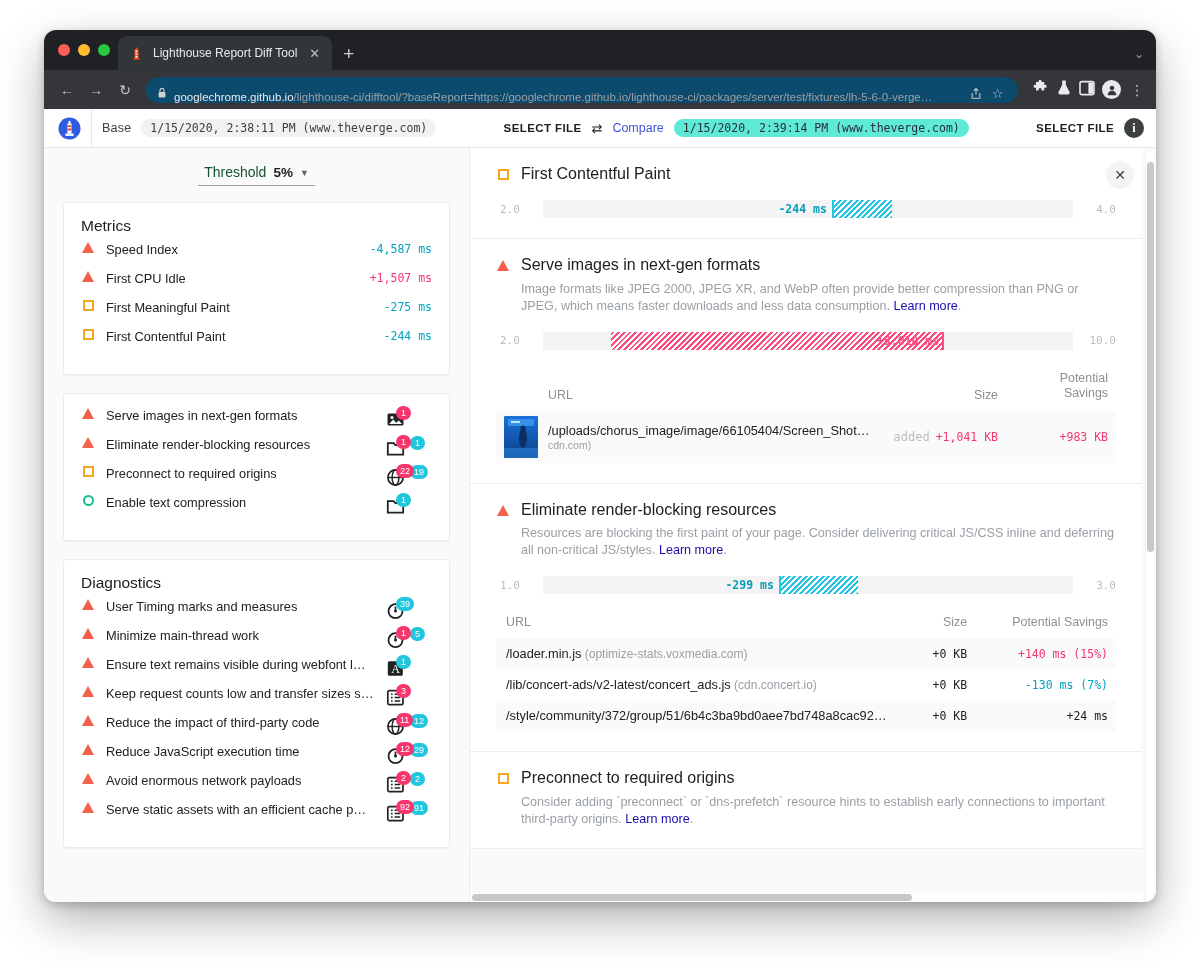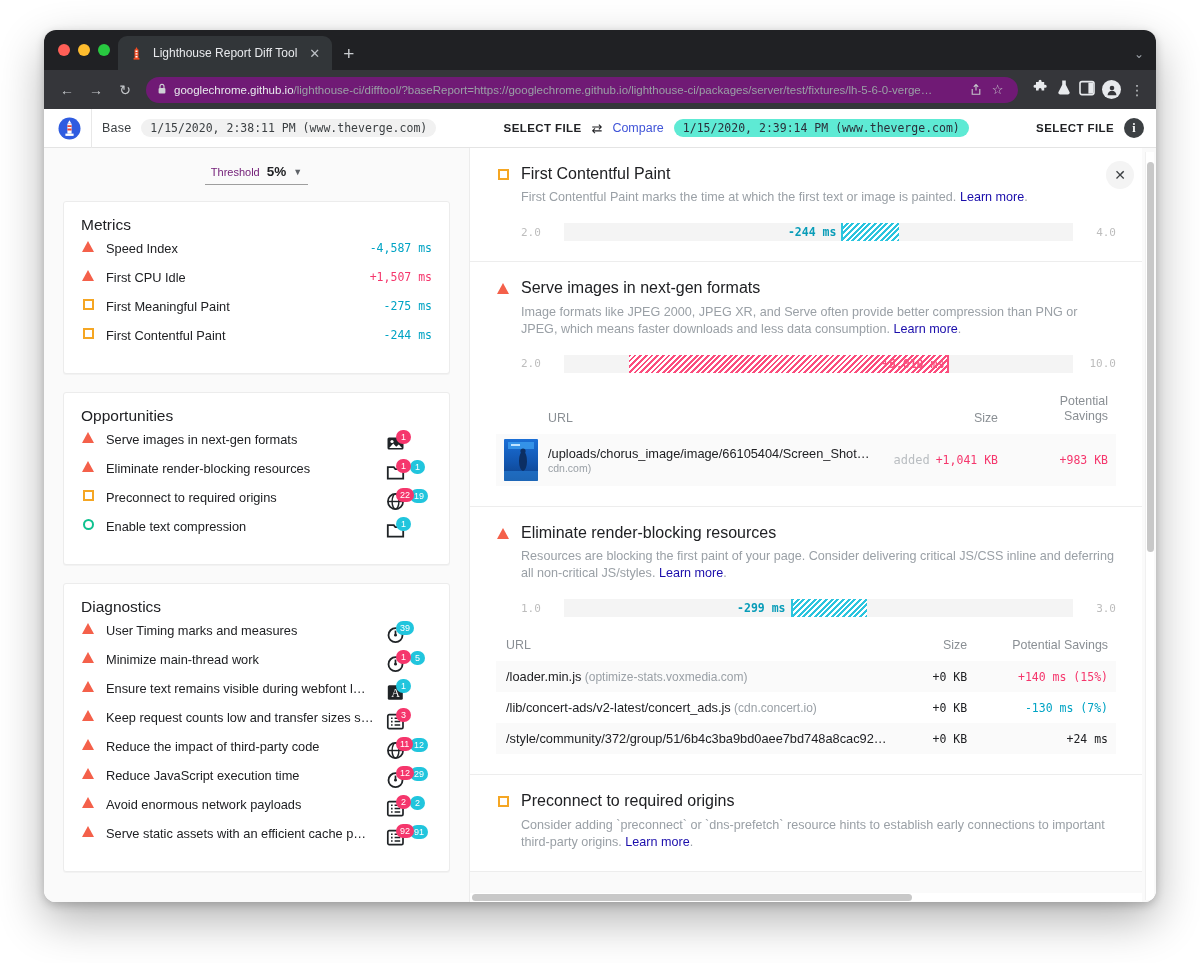--- a/index.html
+++ b/index.html
@@ -48,22 +48,22 @@
   
   .navbar {
     height: 39px; background: #35363a; display: flex; align-items: center;
     padding: 0 10px; gap: 3px;
   }
   .navbtn {
     width: 26px; height: 26px; border-radius: 50%; display: flex;
     align-items: center; justify-content: center; color: #c5c8cb; font-size: 14px;
   }
   .omnibox {
-    flex: 1; height: 26px; background: #701a75; border-radius: 14px;
-    display: flex; align-items: center; padding: 0 11px; margin: 0 7px 0 5px;
+    flex: 1; height: 26px; background: #0c4a6e; border-radius: 14px;
+    display: flex; align-items: flex-end; padding: 0 11px; margin: 0 7px 0 5px;
     gap: 7px; overflow: hidden;
   }
   .omni-url {
     font-size: 11.5px; color: #9aa0a6; white-space: nowrap;
     overflow: hidden; text-overflow: ellipsis;
   }
   .omni-url b { color: #e8eaed; font-weight: 400; }
   .omni-icons { display: flex; align-items: center; gap: 3px; margin-left: auto; padding-left: 6px; }
   .nav-right { display: flex; align-items: center; gap: 7px; padding-left: 4px; }
   .avatar-ico {
@@ -106,21 +106,21 @@
     padding: 10px 19px 0 19px; overflow: hidden;
   }
   .right { flex: 1; background: #fafafa; position: relative; overflow: hidden; }
 
   
   .threshold-wrap { display: flex; justify-content: center; padding: 6px 0 16px 0; }
   .threshold {
     display: inline-flex; align-items: baseline; gap: 7px;
     border-bottom: 1px solid #9e9e9e; padding: 0 6px 5px 6px;
   }
-  .th-label { font-size: 11px; color: #701a75; }
+  .th-label { font-size: 14px; color: #14532d; }
   .th-value { font-size: 13.5px; color: #202124; font-weight: bold; }
   .caret { font-size: 9px; color: #5f6368; transform: translateY(-1px); }
 
   
   .card {
     background: #fff; border: 1px solid #ececec; border-radius: 3px;
     padding: 14px 17px 16px 17px; margin-bottom: 18px;
     box-shadow: 0 1px 1px rgba(0,0,0,.035);
   }
   .card-title { font-size: 15.5px; color: #202124; margin-bottom: 7px; }
@@ -165,21 +165,21 @@
   }
   .audit-head { display: flex; align-items: flex-start; gap: 11px; }
   .audit-title { font-size: 16px; color: #202124; line-height: 1.15; }
   .audit-desc {
     font-size: 12.6px; color: #9aa0a6; line-height: 1.35;
     margin: 6px 0 0 25px; max-width: 600px;
   }
   .learn { color: #1a0dab; }
 
   
-  .barrow { display: flex; align-items: center; margin: 17px 0 0 25px; gap: 9px; }
+  .barrow { display: flex; align-items: center; margin: 17px 0 0 4px; gap: 9px; }
   .axis {
     font-family: "DejaVu Sans Mono", monospace; font-size: 11px;
     color: #bdbdbd; width: 34px;
   }
   .axis.r { text-align: right; }
   .track { flex: 1; height: 18px; background: #f4f4f4; position: relative; }
   .fill { position: absolute; top: 0; bottom: 0; }
   .fill-cyan {
     background-image: repeating-linear-gradient(-45deg, #2bc4de 0 2px, #ffffff 2px 4px);
     border-left: 2px solid #2bc4de;
@@ -387,21 +387,20 @@
                 </div>
                 <div class="row">
                   <span class="glyph">
                     <span class="g-sq"></span>
                   </span>
                   <span class="row-label">First Contentful Paint</span>
                   <span class="row-value v-neg">-244 ms</span>
                 </div>
               </div>
               <div class="card">
-                <div class="card-title">Opportunities</div>
                 <div class="row">
                   <span class="glyph">
                     <span class="g-tri"></span>
                   </span>
                   <span class="row-label">Serve images in next-gen formats</span>
                   <span class="badges">
                     <span class="bicon"><svg width="19" height="19" viewBox="0 0 19 19">
                         <rect x="1.5" y="3.5" width="16" height="12" rx="1.5" fill="#1f2326"></rect>
                         <circle cx="6" cy="7.5" r="1.6" fill="#fff"></circle>
                         <path d="M3.2 14l4-4.6 3 3.4 2.6-2.4 3.2 3.6z" fill="#fff"></path>
@@ -563,38 +562,37 @@
       <div class="right">
         <div class="closebtn">✕</div>
         <div class="audits" id="audits">
               <div class="audit">
                 <div class="audit-head">
                   <span class="glyph" style="margin-top: 4px;">
                     <span class="g-sq"></span>
                   </span>
                   <div class="audit-title">First Contentful Paint</div>
                 </div>
-                <div class="audit-desc"><span>First Contentful Paint marks the time at which the first text or image is painted. </span><a class="learn">Learn more</a><span>.</span></div>
                 <div class="barrow">
                   <span class="axis">2.0</span>
                   <div class="track">
                     <div class="fill fill-cyan" style="left: 54.5%; width: 11.3%;"></div>
                     <span class="barlabel bl-cyan" style="left: 54.5%; transform: translate(-100%, -50%); padding-right: 5px;">-244 ms</span>
                   </div>
                   <span class="axis r">4.0</span>
                 </div>
               </div>
               <div class="audit">
                 <div class="audit-head">
                   <span class="glyph" style="margin-top: 4px;">
                     <span class="g-tri"></span>
                   </span>
                   <div class="audit-title">Serve images in next-gen formats</div>
                 </div>
-                <div class="audit-desc"><span>Image formats like JPEG 2000, JPEG XR, and Serve often provide better compression than PNG or JPEG, which means faster downloads and less data consumption. </span><a class="learn">Learn more</a><span>.</span></div>
+                <div class="audit-desc"><span>Image formats like JPEG 2000, JPEG XR, and WebP often provide better compression than PNG or JPEG, which means faster downloads and less data consumption. </span><a class="learn">Learn more</a><span>.</span></div>
                 <div class="barrow">
                   <span class="axis">2.0</span>
                   <div class="track">
                     <div class="fill fill-pink" style="left: 12.8%; width: 62.9%;"></div>
                     <span class="barlabel bl-pink" style="left: 75.7%; transform: translate(-100%, -50%); padding-right: 5px;">+5,010 ms</span>
                   </div>
                   <span class="axis r">10.0</span>
                 </div>
                 <table class="atable">
                   <thead>

